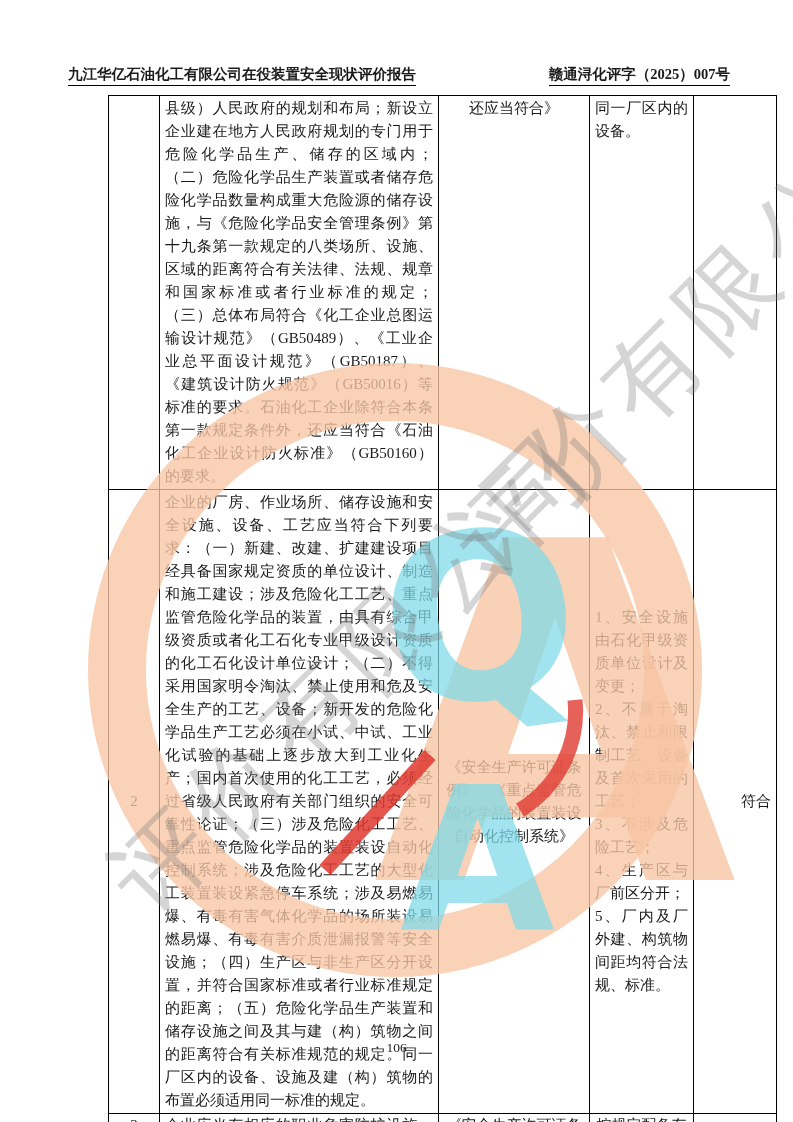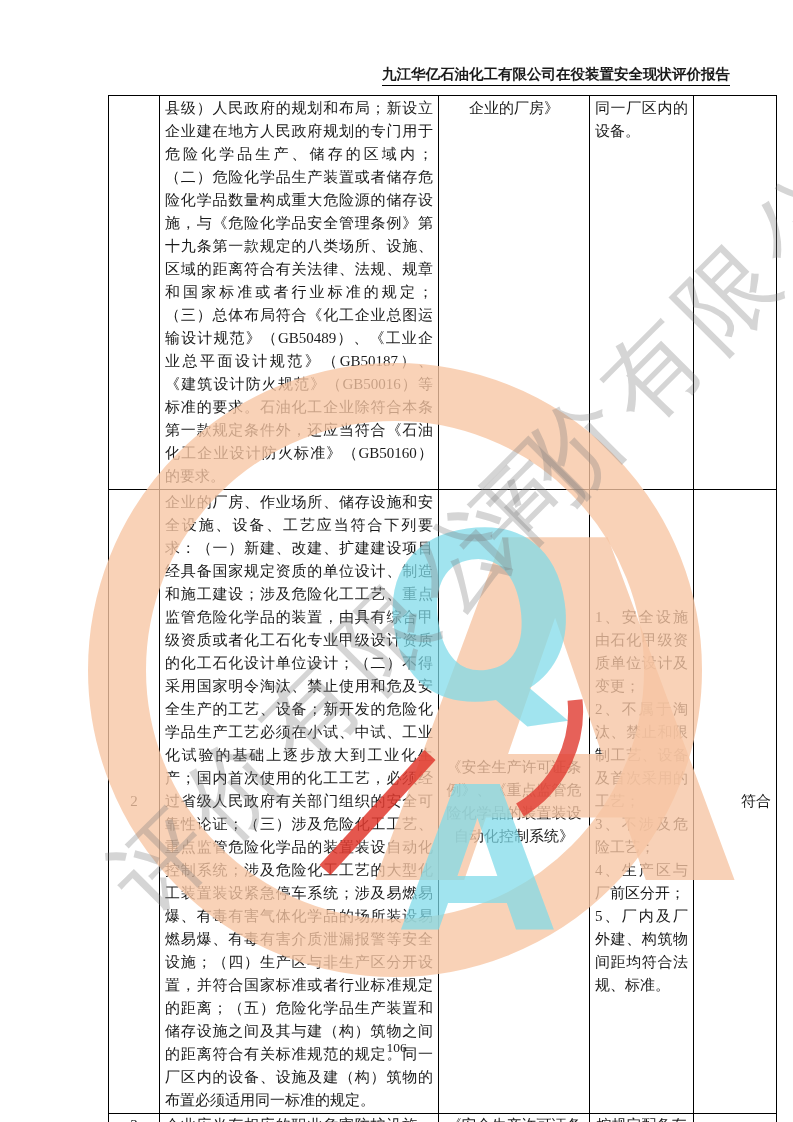--- a/index.html
+++ b/index.html
@@ -8,21 +8,21 @@
     width:793px;height:1122px;
     background:#ffffff;
     overflow:hidden;
     font-family:"Liberation Serif","DejaVu Serif",serif;
     color:#1a1a1a;
   }
   
   .header{
     position:absolute;left:68px;top:64px;width:662px;
     display:flex;justify-content:space-between;align-items:flex-end;
-    font-size:14.5px;line-height:20px;flex-direction:column;
+    font-size:14.5px;line-height:20px;
   }
   .header .left{font-weight:bold;border-bottom:1.5px solid #000;padding-bottom:1px;}
   .header .right{font-weight:bold;border-bottom:1.5px solid #000;padding-bottom:1px;}
   
   .watermark{position:absolute;inset:0;z-index:3;pointer-events:none;}
   .wm-text{
     position:absolute;
     font-family:"DejaVu Sans","Liberation Sans",sans-serif;
     font-size:96px;letter-spacing:10px;white-space:nowrap;
     color:rgba(125,125,125,0.32);
@@ -60,28 +60,29 @@
     text-align:center;font-size:13.5px;
   }
 </style>
 </head>
 <body>
 
 <div class="page">
 
   <div class="header">
     <span class="left">九江华亿石油化工有限公司在役装置安全现状评价报告</span>
+    <span class="right">赣通浔化评字（2025）007号</span>
   </div>
 
   <table class="doc">
     <tbody>
         <tr class="r1">
       <td class="c-no"></td>
       <td class="c-content">县级）人民政府的规划和布局；新设立企业建在地方人民政府规划的专门用于危险化学品生产、储存的区域内；（二）危险化学品生产装置或者储存危险化学品数量构成重大危险源的储存设施，与《危险化学品安全管理条例》第十九条第一款规定的八类场所、设施、区域的距离符合有关法律、法规、规章和国家标准或者行业标准的规定；（三）总体布局符合《化工企业总图运输设计规范》（GB50489）、《工业企业总平面设计规范》（GB50187）、《建筑设计防火规范》（GB50016）等标准的要求。石油化工企业除符合本条第一款规定条件外，还应当符合《石油化工企业设计防火标准》（GB50160）的要求。</td>
-      <td class="c-basis">企业的厂房》</td>
+      <td class="c-basis">还应当符合》</td>
       <td class="c-sit">同一厂区内的设备。</td>
       <td class="c-concl"></td>
     </tr>
     <tr class="r2">
       <td class="c-no v-mid">2</td>
       <td class="c-content">企业的厂房、作业场所、储存设施和安全设施、设备、工艺应当符合下列要求：（一）新建、改建、扩建建设项目经具备国家规定资质的单位设计、制造和施工建设；涉及危险化工工艺、重点监管危险化学品的装置，由具有综合甲级资质或者化工石化专业甲级设计资质的化工石化设计单位设计；（二）不得采用国家明令淘汰、禁止使用和危及安全生产的工艺、设备；新开发的危险化学品生产工艺必须在小试、中试、工业化试验的基础上逐步放大到工业化生产；国内首次使用的化工工艺，必须经过省级人民政府有关部门组织的安全可靠性论证；（三）涉及危险化工工艺、重点监管危险化学品的装置装设自动化控制系统；涉及危险化工工艺的大型化工装置装设紧急停车系统；涉及易燃易爆、有毒有害气体化学品的场所装设易燃易爆、有毒有害介质泄漏报警等安全设施；（四）生产区与非生产区分开设置，并符合国家标准或者行业标准规定的距离；（五）危险化学品生产装置和储存设施之间及其与建（构）筑物之间的距离符合有关标准规范的规定。同一厂区内的设备、设施及建（构）筑物的布置必须适用同一标准的规定。</td>
       <td class="c-basis v-mid">《安全生产许可证条例》、《重点监管危险化学品的装置装设自动化控制系统》</td>
       <td class="c-sit v-mid pre">1、安全设施由石化甲级资质单位设计及变更；
 2、不属于淘汰、禁止和限制工艺、设备及首次采用的工艺；
 3、不涉及危险工艺；

